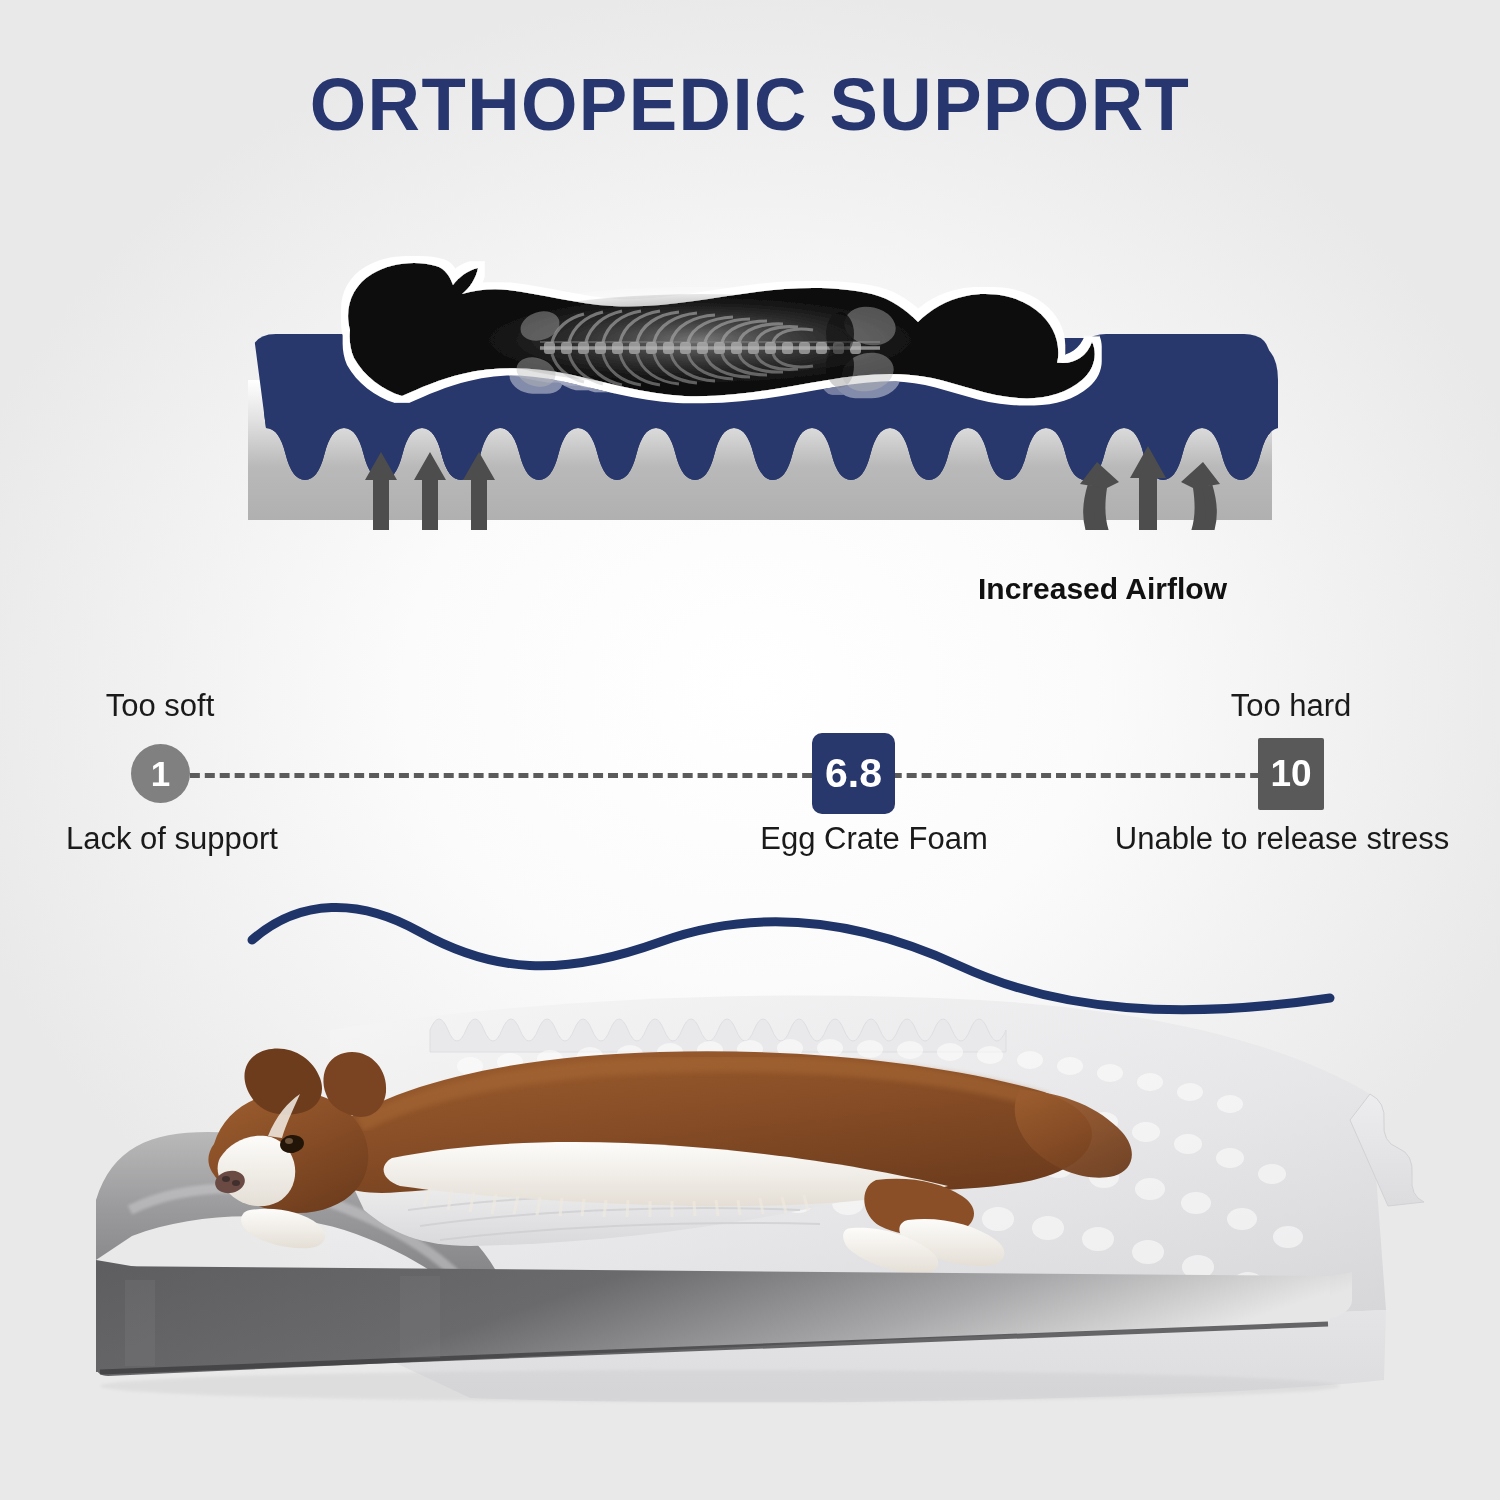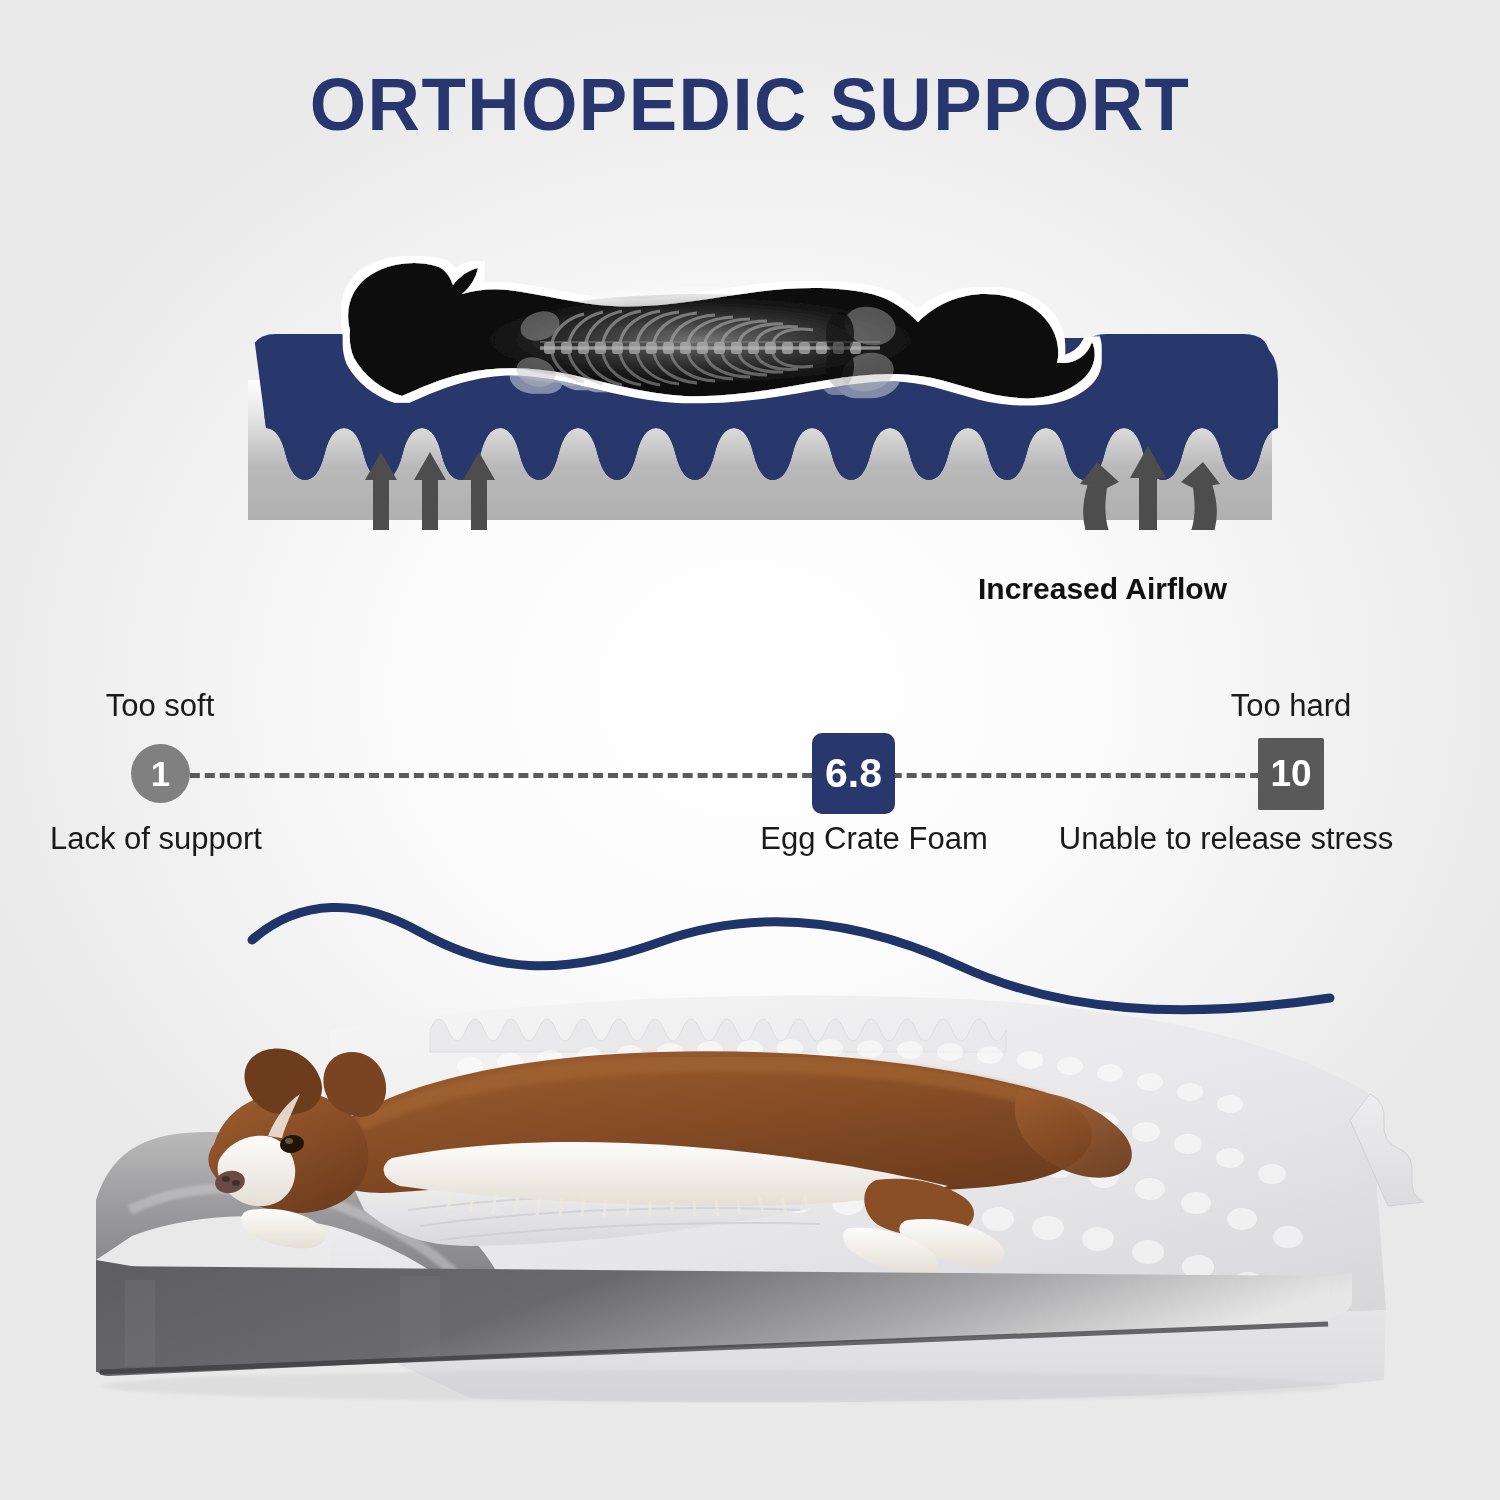--- a/index.html
+++ b/index.html
@@ -114,23 +114,23 @@
     color: #1a1a1a;
     white-space: nowrap;
     text-align: center;
     transform: translateX(-50%);
   }
   .scale-label-top { top: 8px; }
   .scale-label-bottom { top: 141px; }
   #label-top-soft  { left: 160px; }
   #label-top-mid   { left: 850px; }
   #label-top-hard  { left: 1291px; }
-  #label-bot-soft  { left: 156px; }
+  #label-bot-soft  { left: 172px; }
   #label-bot-mid   { left: 850px; margin-left: 24px; }
-  #label-bot-hard  { left: 1226px; }
+  #label-bot-hard  { left: 1282px; }
 
   
   #product-photo {
     position: absolute;
     left: 0;
     top: 880px;
     width: 1500px;
     height: 620px;
   }
   #product-photo svg { display: block; }

